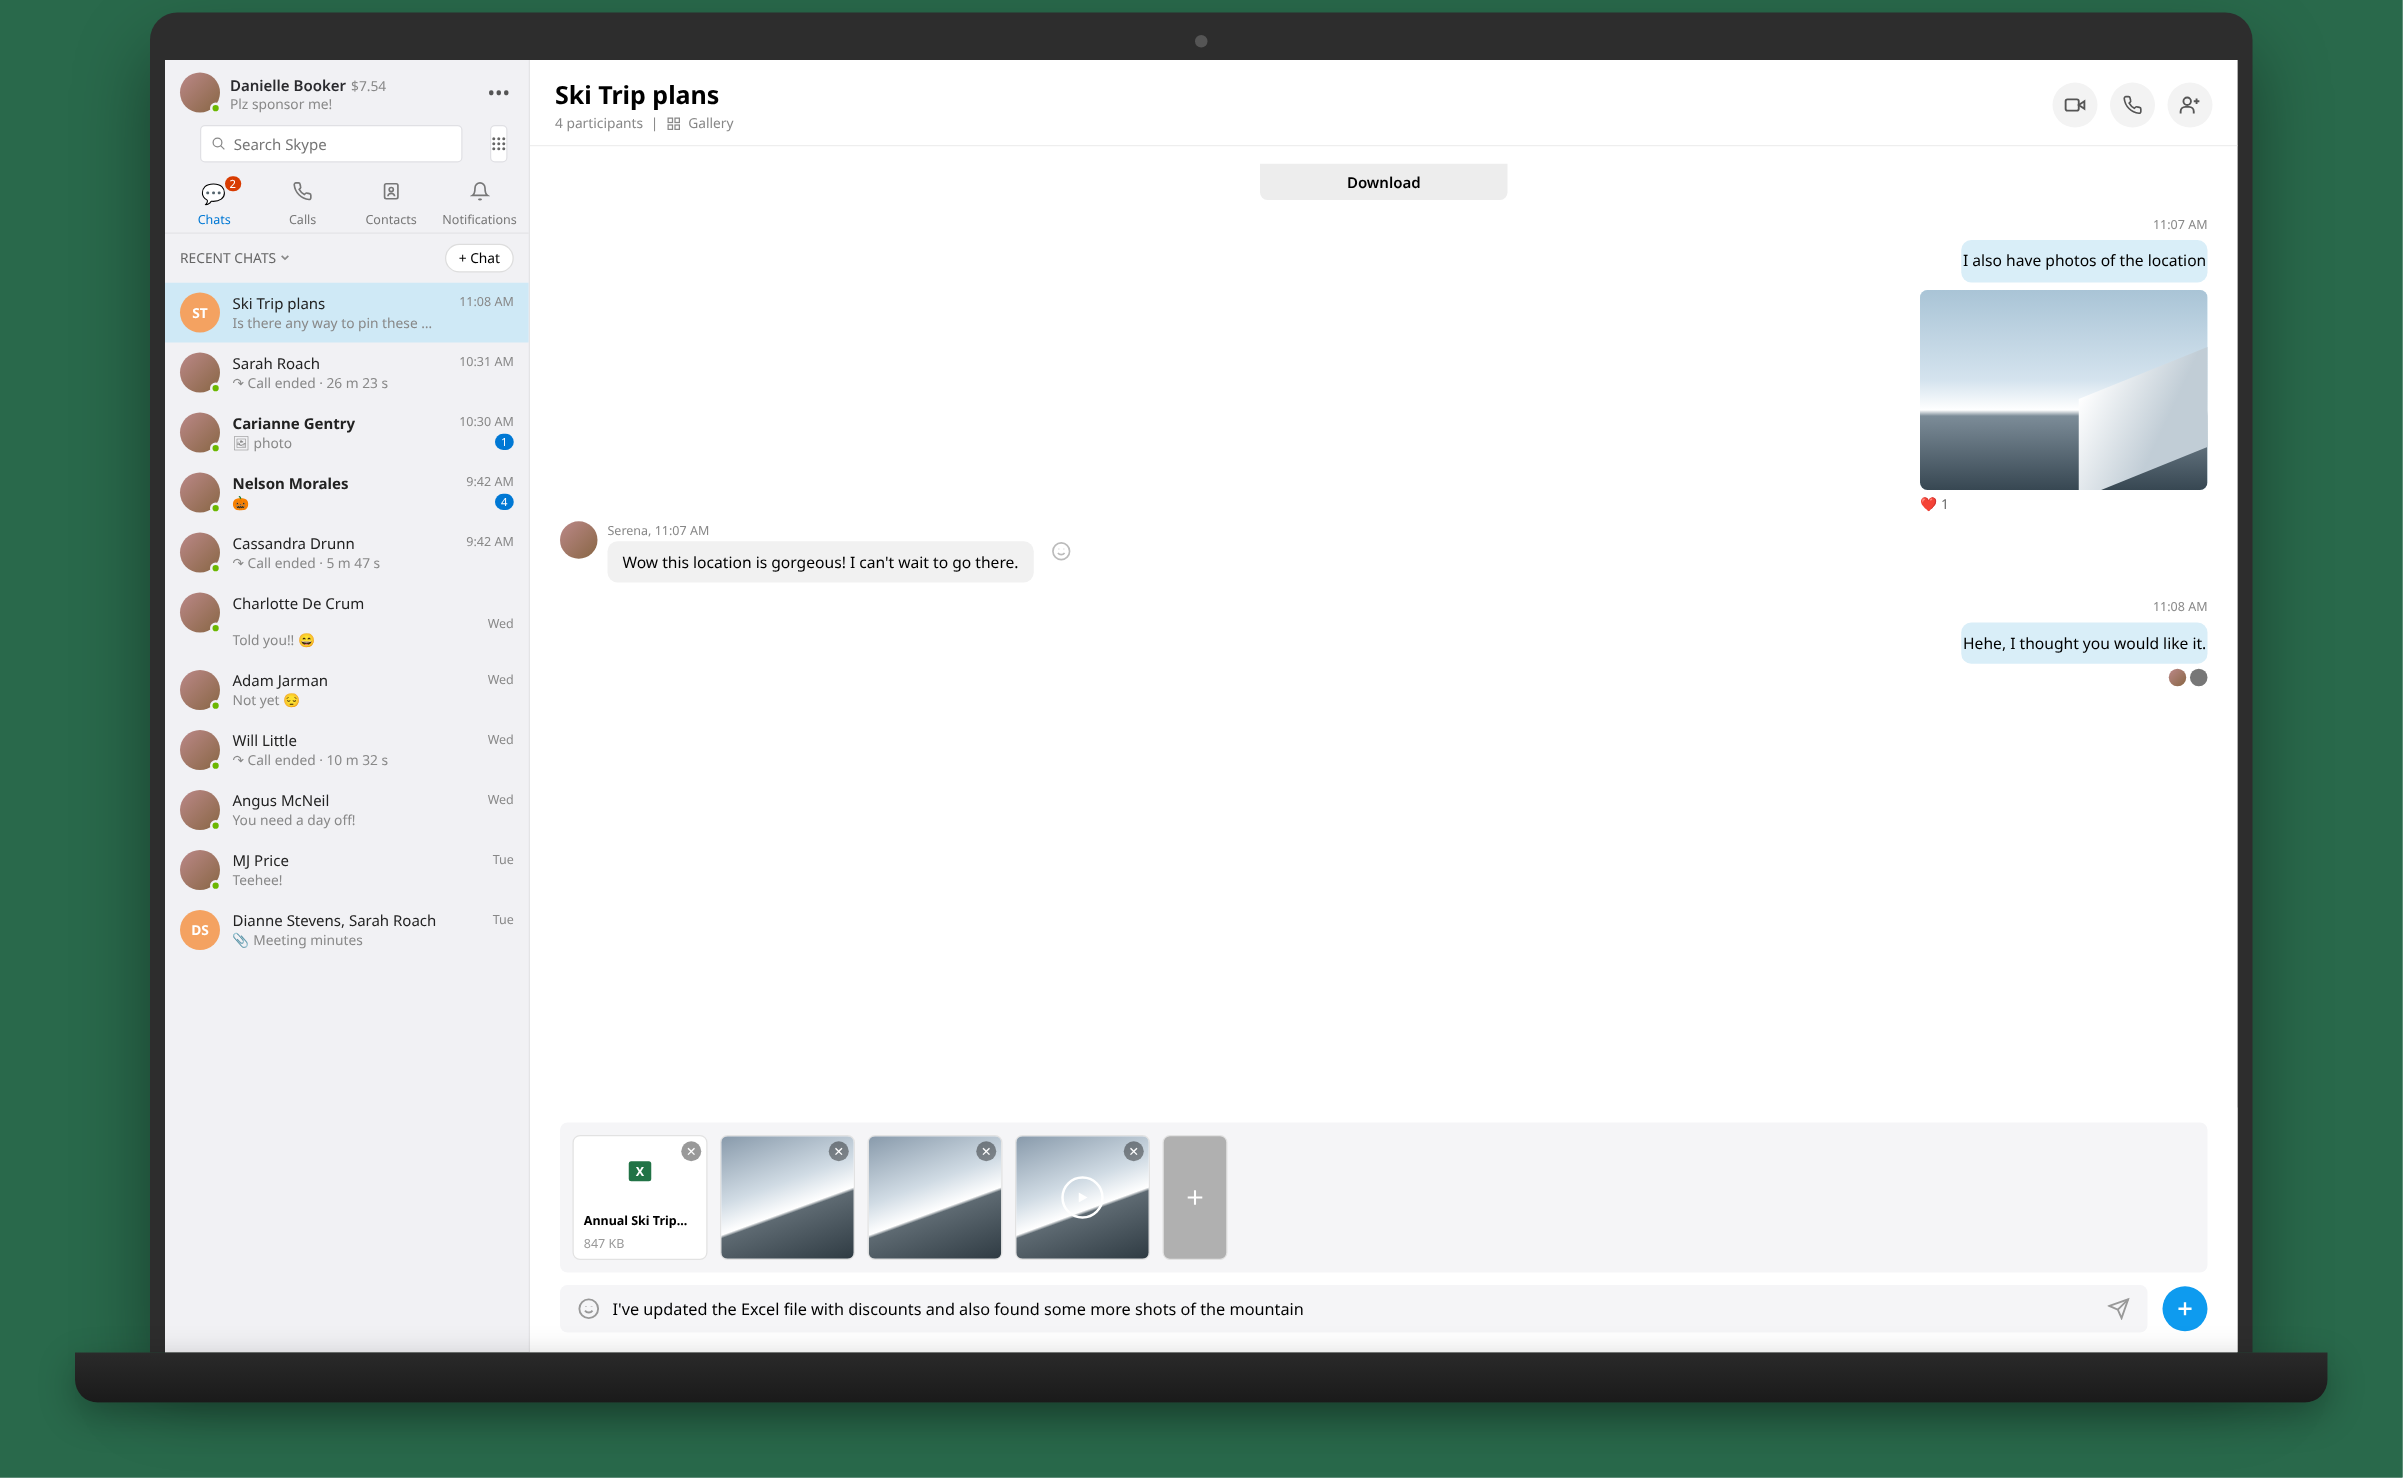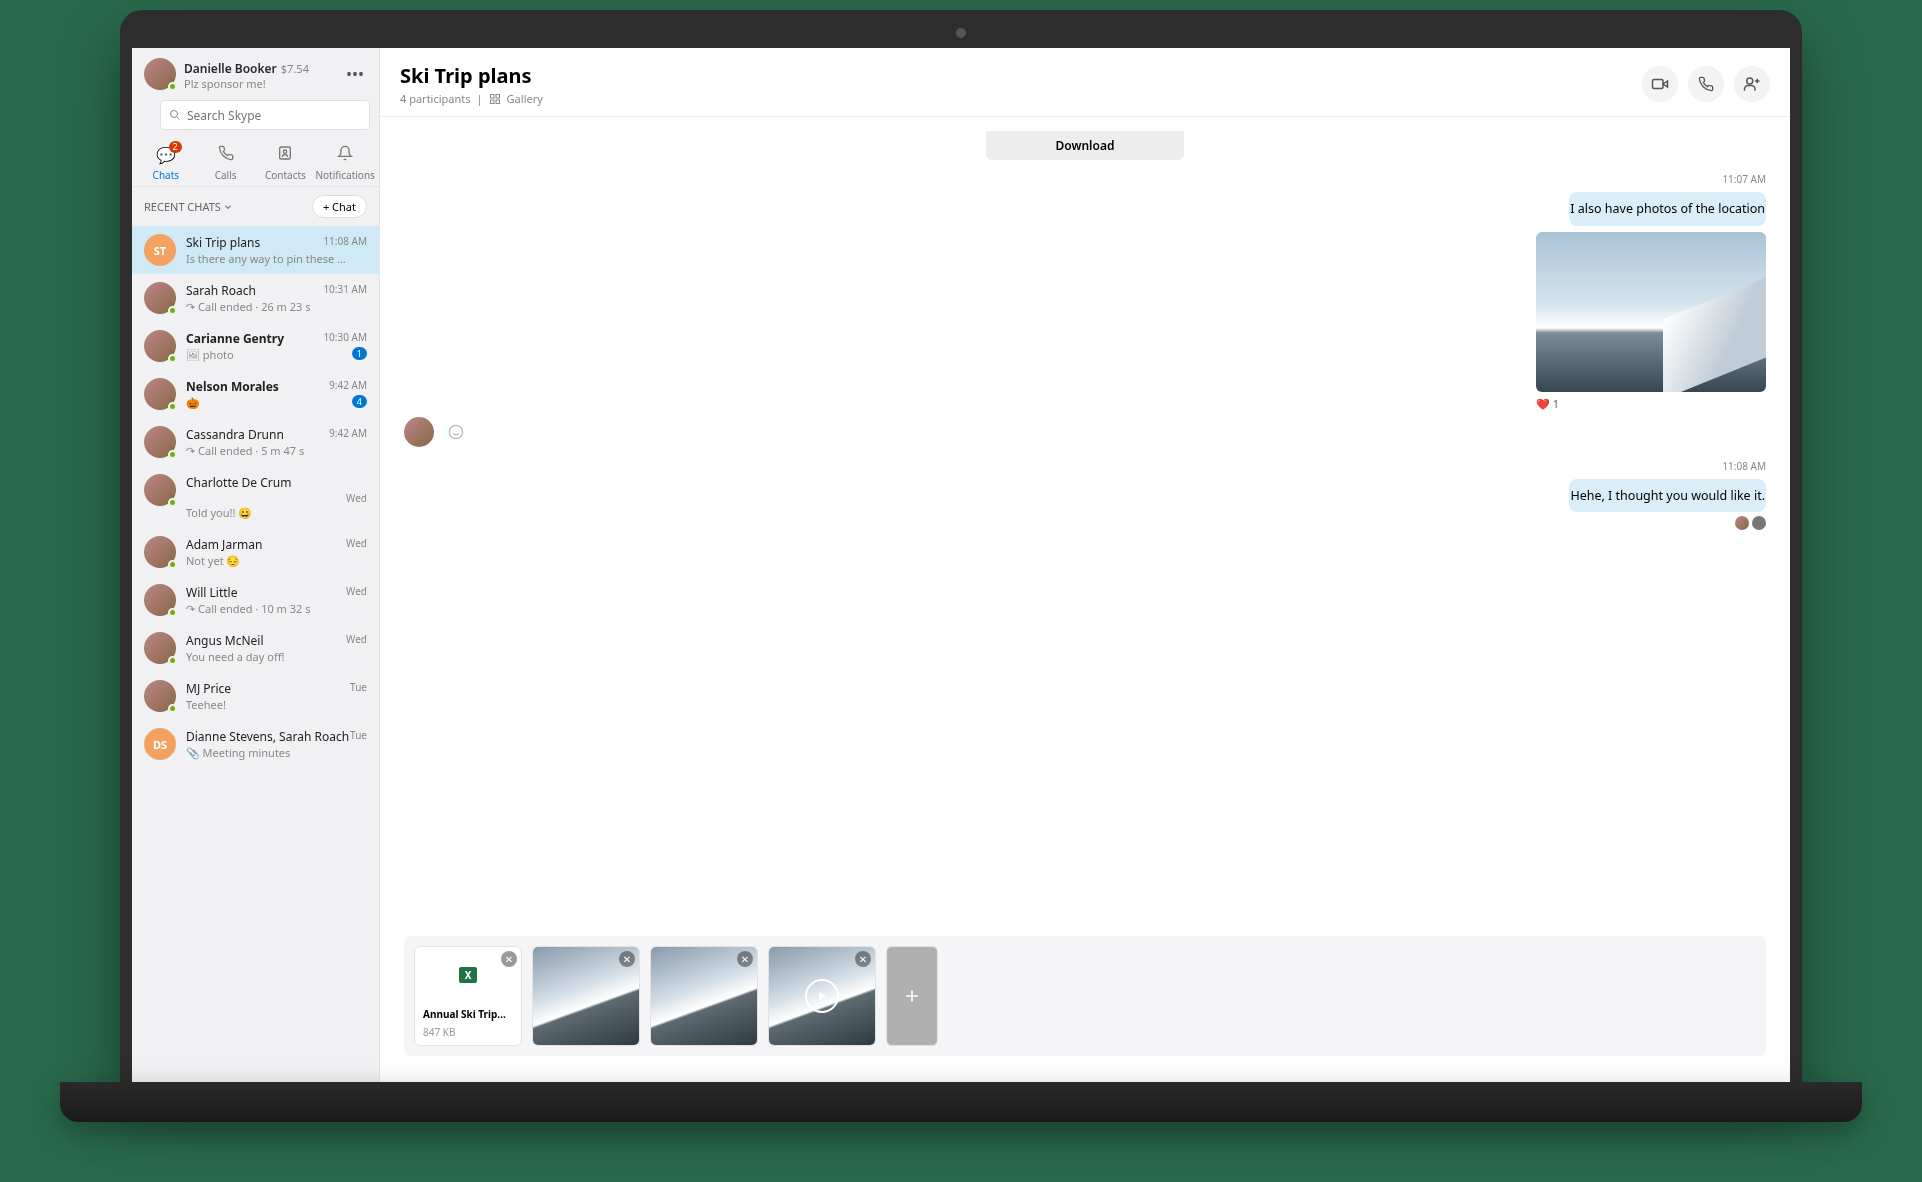--- a/index.html
+++ b/index.html
@@ -2,21 +2,21 @@
 <html><head>
 <meta charset="utf-8">
 <style>
 * { margin:0; padding:0; box-sizing:border-box; font-family:"Segoe UI",-apple-system,system-ui,sans-serif; }
 html,body { width:100%; height:100%; background:#29694b; }
 .laptop-frame { position:absolute; top:10px; left:120px; right:120px; bottom:100px; background:#2d2d2d; border-radius:22px 22px 0 0; padding:12px 12px 0 12px; box-shadow:0 30px 60px rgba(0,0,0,0.4); }
 .laptop-camera { position:absolute; top:18px; left:50%; transform:translateX(-50%); width:10px; height:10px; border-radius:50%; background:#555; }
 .laptop-base { position:absolute; bottom:60px; left:60px; right:60px; height:40px; background:linear-gradient(#2a2a2a,#1a1a1a); border-radius:0 0 18px 18px; box-shadow:0 10px 30px rgba(0,0,0,0.3); }
 .screen { position:absolute; top:38px; left:12px; right:12px; bottom:0; background:#fff; display:flex; overflow:hidden; }
 
-.sidebar { width:248px; background:#f1f1f4; display:flex; flex-direction:column; border-right:1px solid #e4e4e6; }
+.sidebar { width:292px; background:#f1f1f4; display:flex; flex-direction:column; border-right:1px solid #e4e4e6; }
 .sb-profile { display:flex; align-items:center; padding:10px 12px; gap:8px; }
 .avatar { width:32px; height:32px; border-radius:50%; background:linear-gradient(135deg,#b88,#864); position:relative; }
 .avatar .dot { position:absolute; right:-1px; bottom:-1px; width:9px; height:9px; border:2px solid #f1f1f4; border-radius:50%; background:#6bb700; }
 .sb-profile .names { flex:1; line-height:1.2; }
 .sb-profile .name { font-size:12px; font-weight:600; color:#2a2a2e; }
 .sb-profile .credit { font-size:11px; color:#888; margin-left:4px; }
 .sb-profile .status { font-size:11px; color:#888; }
 .sb-profile .more { width:24px; text-align:center; color:#555; cursor:pointer; }
 .search-row { display:flex; gap:22px; padding:0 28px 8px; }
 .search-box { flex:1; display:flex; align-items:center; background:#fff; border:1px solid #e0e0e4; border-radius:4px; padding:5px 8px; gap:6px; }
@@ -340,20 +340,24 @@
         <div class="msg out">
           <div class="bubble">I also have photos of the location</div>
         </div>
         <div class="msg out">
           <div class="bubble img"><div class="mountain"></div></div>
           <div class="reaction">❤️ <span>1</span></div>
         </div>
 
         <div class="msg in">
           <div class="avatar"></div>
+          <div class="stack">
+            <div class="from">Serena, 11:07 AM</div>
+            <div class="bubble">Wow this location is gorgeous! I can't wait to go there.</div>
+          </div>
           <span class="react-btn">
               <svg width="16" height="16" viewBox="0 0 24 24" fill="none" stroke="#bbb" stroke-width="2">
                 <circle cx="12" cy="12" r="10"></circle>
                 <path d="M8 14s1.5 2 4 2 4-2 4-2"></path>
                 <line x1="9" y1="9" x2="9" y2="9.5"></line>
                 <line x1="15" y1="9" x2="15" y2="9.5"></line>
               </svg>
             </span>
         </div>
 
@@ -397,18 +401,41 @@
                 </svg>
               </div>
             </div>
           <div class="attach-card add">
               <svg width="20" height="20" viewBox="0 0 24 24" stroke="#fff" stroke-width="2">
                 <line x1="12" y1="5" x2="12" y2="19"></line>
                 <line x1="5" y1="12" x2="19" y2="12"></line>
               </svg>
             </div>
         </div>
+        <div class="composer-row">
+          <div class="composer">
+            <svg width="18" height="18" viewBox="0 0 24 24" fill="none" stroke="#999" stroke-width="2">
+                <circle cx="12" cy="12" r="10"></circle>
+                <path d="M8 14s1.5 2 4 2 4-2 4-2"></path>
+                <line x1="9" y1="9" x2="9" y2="9.5"></line>
+                <line x1="15" y1="9" x2="15" y2="9.5"></line>
+              </svg>
+            <input value="I've updated the Excel file with discounts and also found some more shots of the mountain" style="">
+            <span class="send">
+                <svg width="18" height="18" viewBox="0 0 24 24" fill="none" stroke="#999" stroke-width="2">
+                  <line x1="22" y1="2" x2="11" y2="13"></line>
+                  <polygon points="22 2 15 22 11 13 2 9 22 2"></polygon>
+                </svg>
+              </span>
+          </div>
+          <div class="fab">
+              <svg width="18" height="18" viewBox="0 0 24 24" stroke="#fff" stroke-width="2.5">
+                <line x1="12" y1="5" x2="12" y2="19"></line>
+                <line x1="5" y1="12" x2="19" y2="12"></line>
+              </svg>
+            </div>
+        </div>
       </div>
     </div>
 
   </div>
 </div>
 <div class="laptop-base"></div>
 
 </body></html>

